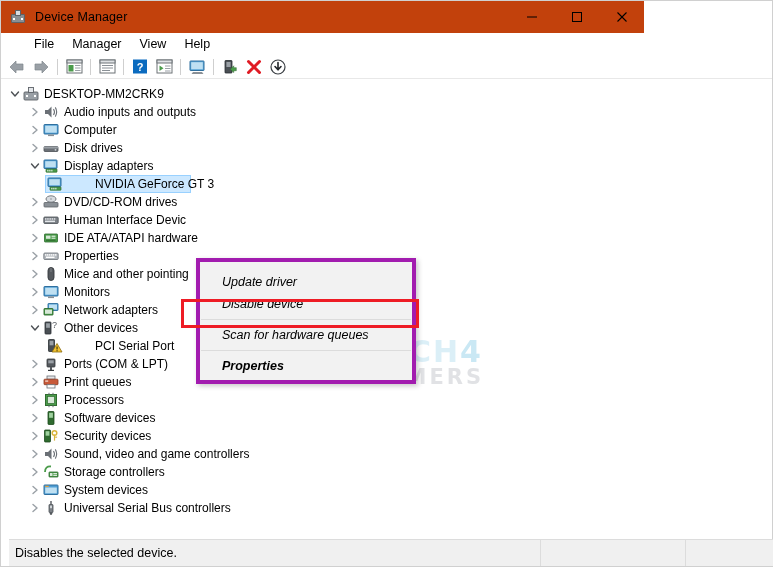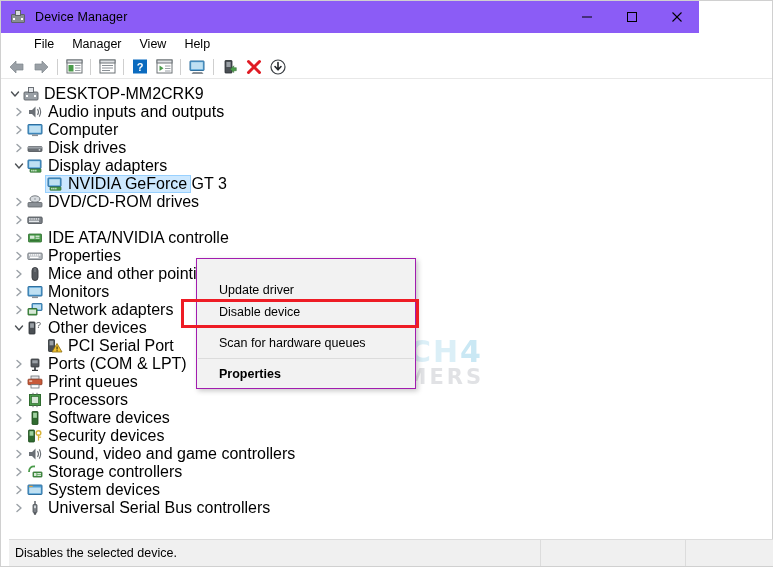--- a/index.html
+++ b/index.html
@@ -14,22 +14,22 @@
   #app {
     position: relative;
     width: 773px; height: 567px;
     background: #ffffff;
     border: 1px solid #d0d0d0;
   }
 
   
   #titlebar {
     position: absolute; left: 0; top: 0;
-    width: 698px; height: 32px;
-    background: #8b5cf6;
+    width: 643px; height: 32px;
+    background: #c2410c;
     display: flex; align-items: center;
   }
   #title-icon {
     width: 16px; height: 16px;
     margin-left: 9px; margin-right: 9px;
     position: relative;
     flex: 0 0 auto;
   }
   #title-icon .tb-body {
     position: absolute; left: 1px; top: 5px;
@@ -123,50 +123,51 @@
     display: flex; align-items: center; justify-content: center;
     flex: 0 0 auto;
   }
   .row .icon {
     width: 16px; height: 16px;
     margin-right: 5px;
     position: relative;
     flex: 0 0 auto;
   }
   .row .label {
-    font-size: 16px;
+    font-size: 12px;
     color: #000000;
     line-height: 18px;
   }
   .row.selected .sel-bg {
     position: absolute;
     left: 0; top: 0; height: 18px;
     background: #cce8ff;
     border: 1px solid #99d1ff;
     z-index: 0;
   }
   .row.selected .chev,
   .row.selected .icon,
   .row.selected .label { position: relative; z-index: 1; }
 
   
   .lvl0 { padding-left: 6px; }
-  .lvl1 { padding-left: 10px; }
-  .lvl2 { padding-left: 46px; }
+  .lvl1 { padding-left: 26px; }
+  .lvl2 { padding-left: 46px; gap: 27px; }
 
   
   #ctxmenu {
     position: absolute;
     left: 195px; top: 178px;
     width: 220px;
     background: #f2f2f2;
-    border: 1px solid #a21caf;
+    border: 4px solid #a21caf;
     box-shadow: 2px 2px 5px rgba(0,0,0,0.22);
     z-index: 40;
-    padding: 20px 0 3px 0;
+    padding: 9px 0 3px 0;
+    font-style: italic;
   }
   .ctx-item {
     height: 22px;
     display: flex; align-items: center;
     padding-left: 22px;
     font-size: 12.5px;
     color: #000000;
     white-space: nowrap;
   }
   .ctx-item.bold { font-weight: bold; }
@@ -476,38 +477,39 @@
           <svg width="16" height="16" viewBox="0 0 16 16">
             <rect x="0.8" y="5" width="14.4" height="6.5" rx="1" fill="#7b8086" stroke="#4a4f54" stroke-width="0.8"></rect>
             <rect x="2" y="6.2" width="1.5" height="1.5" fill="#e4e7ea"></rect>
             <rect x="4.2" y="6.2" width="1.5" height="1.5" fill="#e4e7ea"></rect>
             <rect x="6.4" y="6.2" width="1.5" height="1.5" fill="#e4e7ea"></rect>
             <rect x="8.6" y="6.2" width="1.5" height="1.5" fill="#e4e7ea"></rect>
             <rect x="10.8" y="6.2" width="1.5" height="1.5" fill="#e4e7ea"></rect>
             <rect x="2" y="8.6" width="10" height="1.5" fill="#e4e7ea"></rect>
           </svg>
         </span>
+        <span class="label">Human Interface Devic</span>
       </div>
 
       <div class="row lvl1">
         <span class="chev">
           <svg width="10" height="10" viewBox="0 0 10 10">
               <path d="M3 1.5 L7 5 L3 8.5" fill="none" stroke="#9aa0a6" stroke-width="1.4" stroke-linecap="round" stroke-linejoin="round"></path>
             </svg>
         </span>
         <span class="icon">
           <svg width="16" height="16" viewBox="0 0 16 16">
             <rect x="1.5" y="4" width="13" height="8" rx="0.6" fill="#4a9b4a" stroke="#2f6b2f" stroke-width="0.8"></rect>
             <rect x="3" y="5.6" width="4.5" height="3.2" fill="#d8e8d8"></rect>
             <rect x="8.5" y="5.6" width="4" height="1.3" fill="#d8e8d8"></rect>
             <rect x="8.5" y="7.6" width="4" height="1.2" fill="#d8e8d8"></rect>
             <rect x="3" y="9.8" width="9.5" height="1" fill="#2f6b2f"></rect>
           </svg>
         </span>
-        <span class="label">IDE ATA/NVIDIA controlle</span>
+        <span class="label">IDE ATA/ATAPI hardware</span>
       </div>
 
       <div class="row lvl1">
         <span class="chev">
           <svg width="10" height="10" viewBox="0 0 10 10">
               <path d="M3 1.5 L7 5 L3 8.5" fill="none" stroke="#9aa0a6" stroke-width="1.4" stroke-linecap="round" stroke-linejoin="round"></path>
             </svg>
         </span>
         <span class="icon">
           <svg width="16" height="16" viewBox="0 0 16 16">

